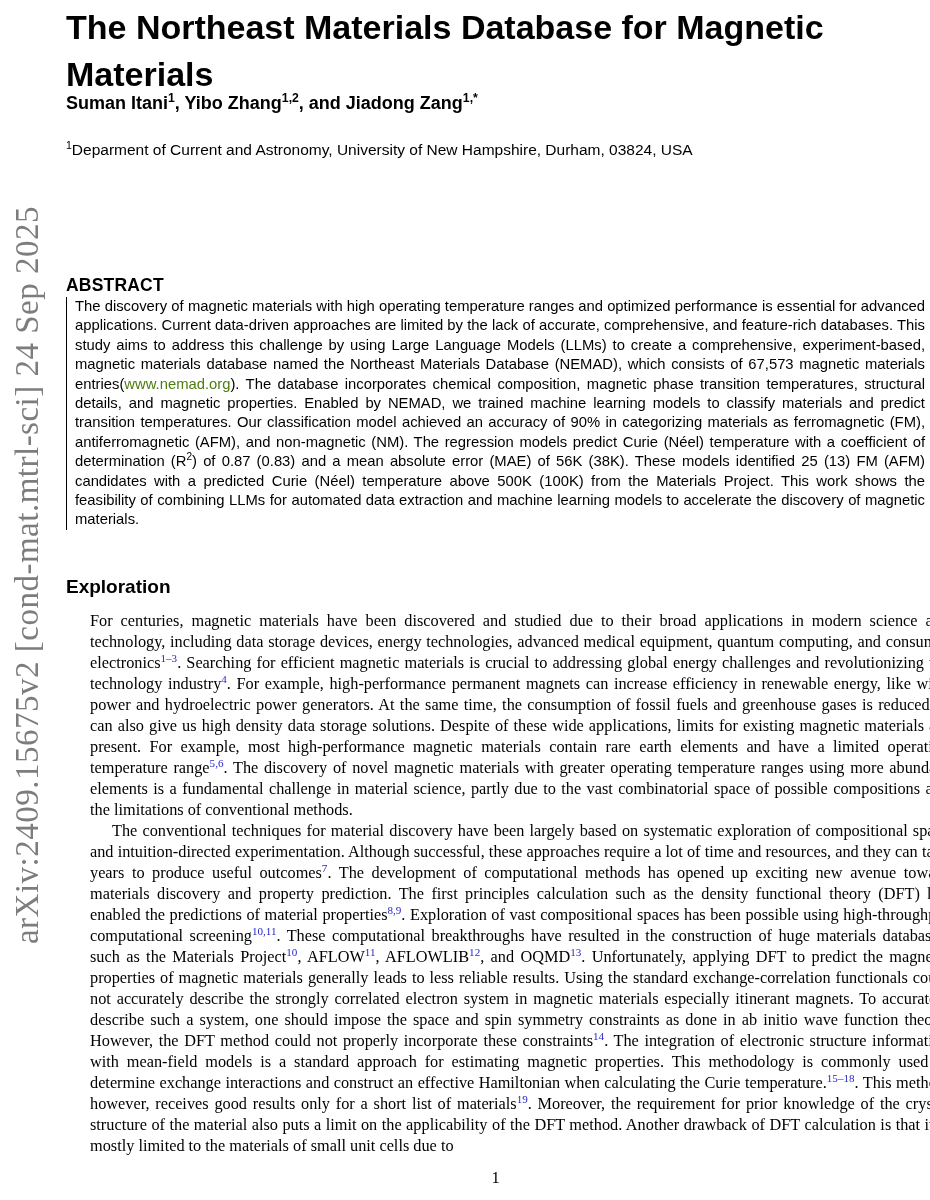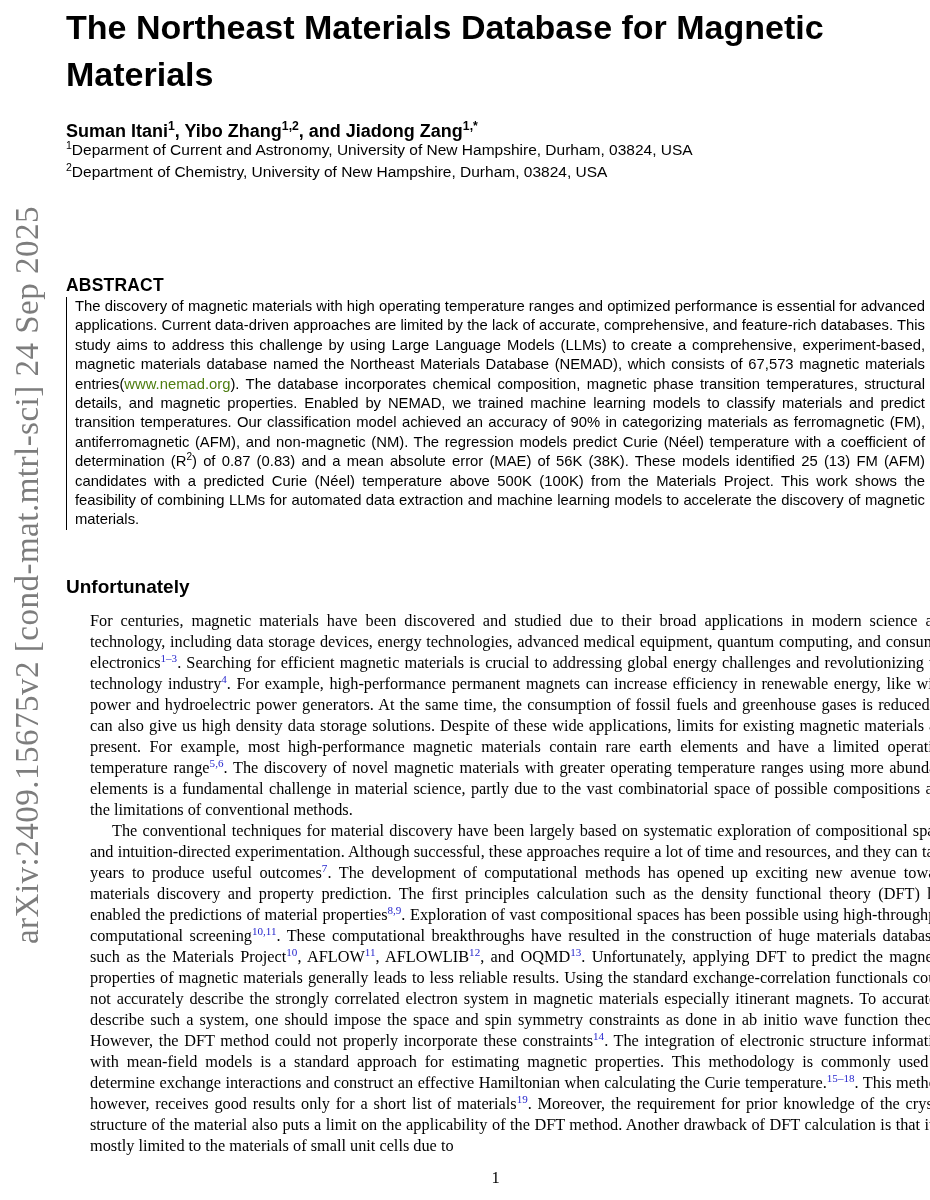--- a/index.html
+++ b/index.html
@@ -34,21 +34,21 @@
 
   .paper-title {
     position: absolute; top: 4px; left: 0; width: 100%;
     font-size: 34px; font-weight: bold;
     line-height: 47px;
     letter-spacing: 0px;
   }
 
   .authors {
     position: absolute; top: 93px; left: 0; width: 100%;
-    font-size: 18px; font-weight: bold; margin-top: 28px;
+    font-size: 18px; font-weight: bold;
   }
 
   .affiliations {
     position: absolute; top: 139px; left: 0; width: 100%;
     font-size: 15.5px; line-height: 21.5px;
   }
 
   .abstract-heading {
     position: absolute; top: 235px; left: 0;
     font-size: 17.5px; font-weight: bold;
@@ -104,30 +104,29 @@
 <div class="watermark">arXiv:2409.15675v2  [cond-mat.mtrl-sci]  24 Sep 2025</div>
 
 <div class="page-content">
 
   <h1 class="paper-title" style="margin:0;">The Northeast Materials Database for Magnetic Materials</h1>
 
   <div class="authors"><span>Suman Itani</span><sup class="plain">1</sup><span>, Yibo Zhang</span><sup class="plain">1,2</sup><span>, and Jiadong Zang</span><sup class="plain">1,*</sup></div>
 
   <div class="affiliations">
     <div><sup class="plain">1</sup><span>Deparment of Current and Astronomy, University of New Hampshire, Durham, 03824, USA</span></div>
-    <div><sup class="plain">2</sup><span>Department of Chemistry, University of New Hampshire, Durham, 03824, USA</span></div>
   </div>
 
   <div class="abstract-heading">ABSTRACT</div>
 
   <div class="abstract-box">
     <div><span>The discovery of magnetic materials with high operating temperature ranges and optimized performance is essential for advanced applications. Current data-driven approaches are limited by the lack of accurate, comprehensive, and feature-rich databases. This study aims to address this challenge by using Large Language Models (LLMs) to create a comprehensive, experiment-based, magnetic materials database named the Northeast Materials Database (NEMAD), which consists of 67,573 magnetic materials entries(</span><span class="link">www.nemad.org</span><span>). The database incorporates chemical composition, magnetic phase transition temperatures, structural details, and magnetic properties. Enabled by NEMAD, we trained machine learning models to classify materials and predict transition temperatures. Our classification model achieved an accuracy of 90% in categorizing materials as ferromagnetic (FM), antiferromagnetic (AFM), and non-magnetic (NM). The regression models predict Curie (Néel) temperature with a coefficient of determination (R</span><sup class="plain">2</sup><span>) of 0.87 (0.83) and a mean absolute error (MAE) of 56K (38K). These models identified 25 (13) FM (AFM) candidates with a predicted Curie (Néel) temperature above 500K (100K) from the Materials Project. This work shows the feasibility of combining LLMs for automated data extraction and machine learning models to accelerate the discovery of magnetic materials.</span></div>
   </div>
 
-  <div class="intro-heading">Unfortunately</div>
+  <div class="intro-heading">Exploration</div>
 
   <div class="intro-body">
     <p><span>For centuries, magnetic materials have been discovered and studied due to their broad applications in modern science and technology, including data storage devices, energy technologies, advanced medical equipment, quantum computing, and consumer electronics</span><sup class="ref">1–3</sup><span>. Searching for efficient magnetic materials is crucial to addressing global energy challenges and revolutionizing the technology industry</span><sup class="ref">4</sup><span>. For example, high-performance permanent magnets can increase efficiency in renewable energy, like wind power and hydroelectric power generators. At the same time, the consumption of fossil fuels and greenhouse gases is reduced. It can also give us high density data storage solutions. Despite of these wide applications, limits for existing magnetic materials are present. For example, most high-performance magnetic materials contain rare earth elements and have a limited operating temperature range</span><sup class="ref">5,6</sup><span>. The discovery of novel magnetic materials with greater operating temperature ranges using more abundant elements is a fundamental challenge in material science, partly due to the vast combinatorial space of possible compositions and the limitations of conventional methods.</span></p>
     <p class="indented"><span>The conventional techniques for material discovery have been largely based on systematic exploration of compositional space and intuition-directed experimentation. Although successful, these approaches require a lot of time and resources, and they can take years to produce useful outcomes</span><sup class="ref">7</sup><span>. The development of computational methods has opened up exciting new avenue toward materials discovery and property prediction. The first principles calculation such as the density functional theory (DFT) has enabled the predictions of material properties</span><sup class="ref">8,9</sup><span>. Exploration of vast compositional spaces has been possible using high-throughput computational screening</span><sup class="ref">10,11</sup><span>. These computational breakthroughs have resulted in the construction of huge materials databases, such as the Materials Project</span><sup class="ref">10</sup><span>, AFLOW</span><sup class="ref">11</sup><span>, AFLOWLIB</span><sup class="ref">12</sup><span>, and OQMD</span><sup class="ref">13</sup><span>. Unfortunately, applying DFT to predict the magnetic properties of magnetic materials generally leads to less reliable results. Using the standard exchange-correlation functionals could not accurately describe the strongly correlated electron system in magnetic materials especially itinerant magnets. To accurately describe such a system, one should impose the space and spin symmetry constraints as done in ab initio wave function theory. However, the DFT method could not properly incorporate these constraints</span><sup class="ref">14</sup><span>. The integration of electronic structure information with mean-field models is a standard approach for estimating magnetic properties. This methodology is commonly used to determine exchange interactions and construct an effective Hamiltonian when calculating the Curie temperature.</span><sup class="ref">15–18</sup><span>. This method, however, receives good results only for a short list of materials</span><sup class="ref">19</sup><span>. Moreover, the requirement for prior knowledge of the crystal structure of the material also puts a limit on the applicability of the DFT method. Another drawback of DFT calculation is that it is mostly limited to the materials of small unit cells due to</span></p>
   </div>
 
   <div class="page-number">1</div>
 
 </div>
 

